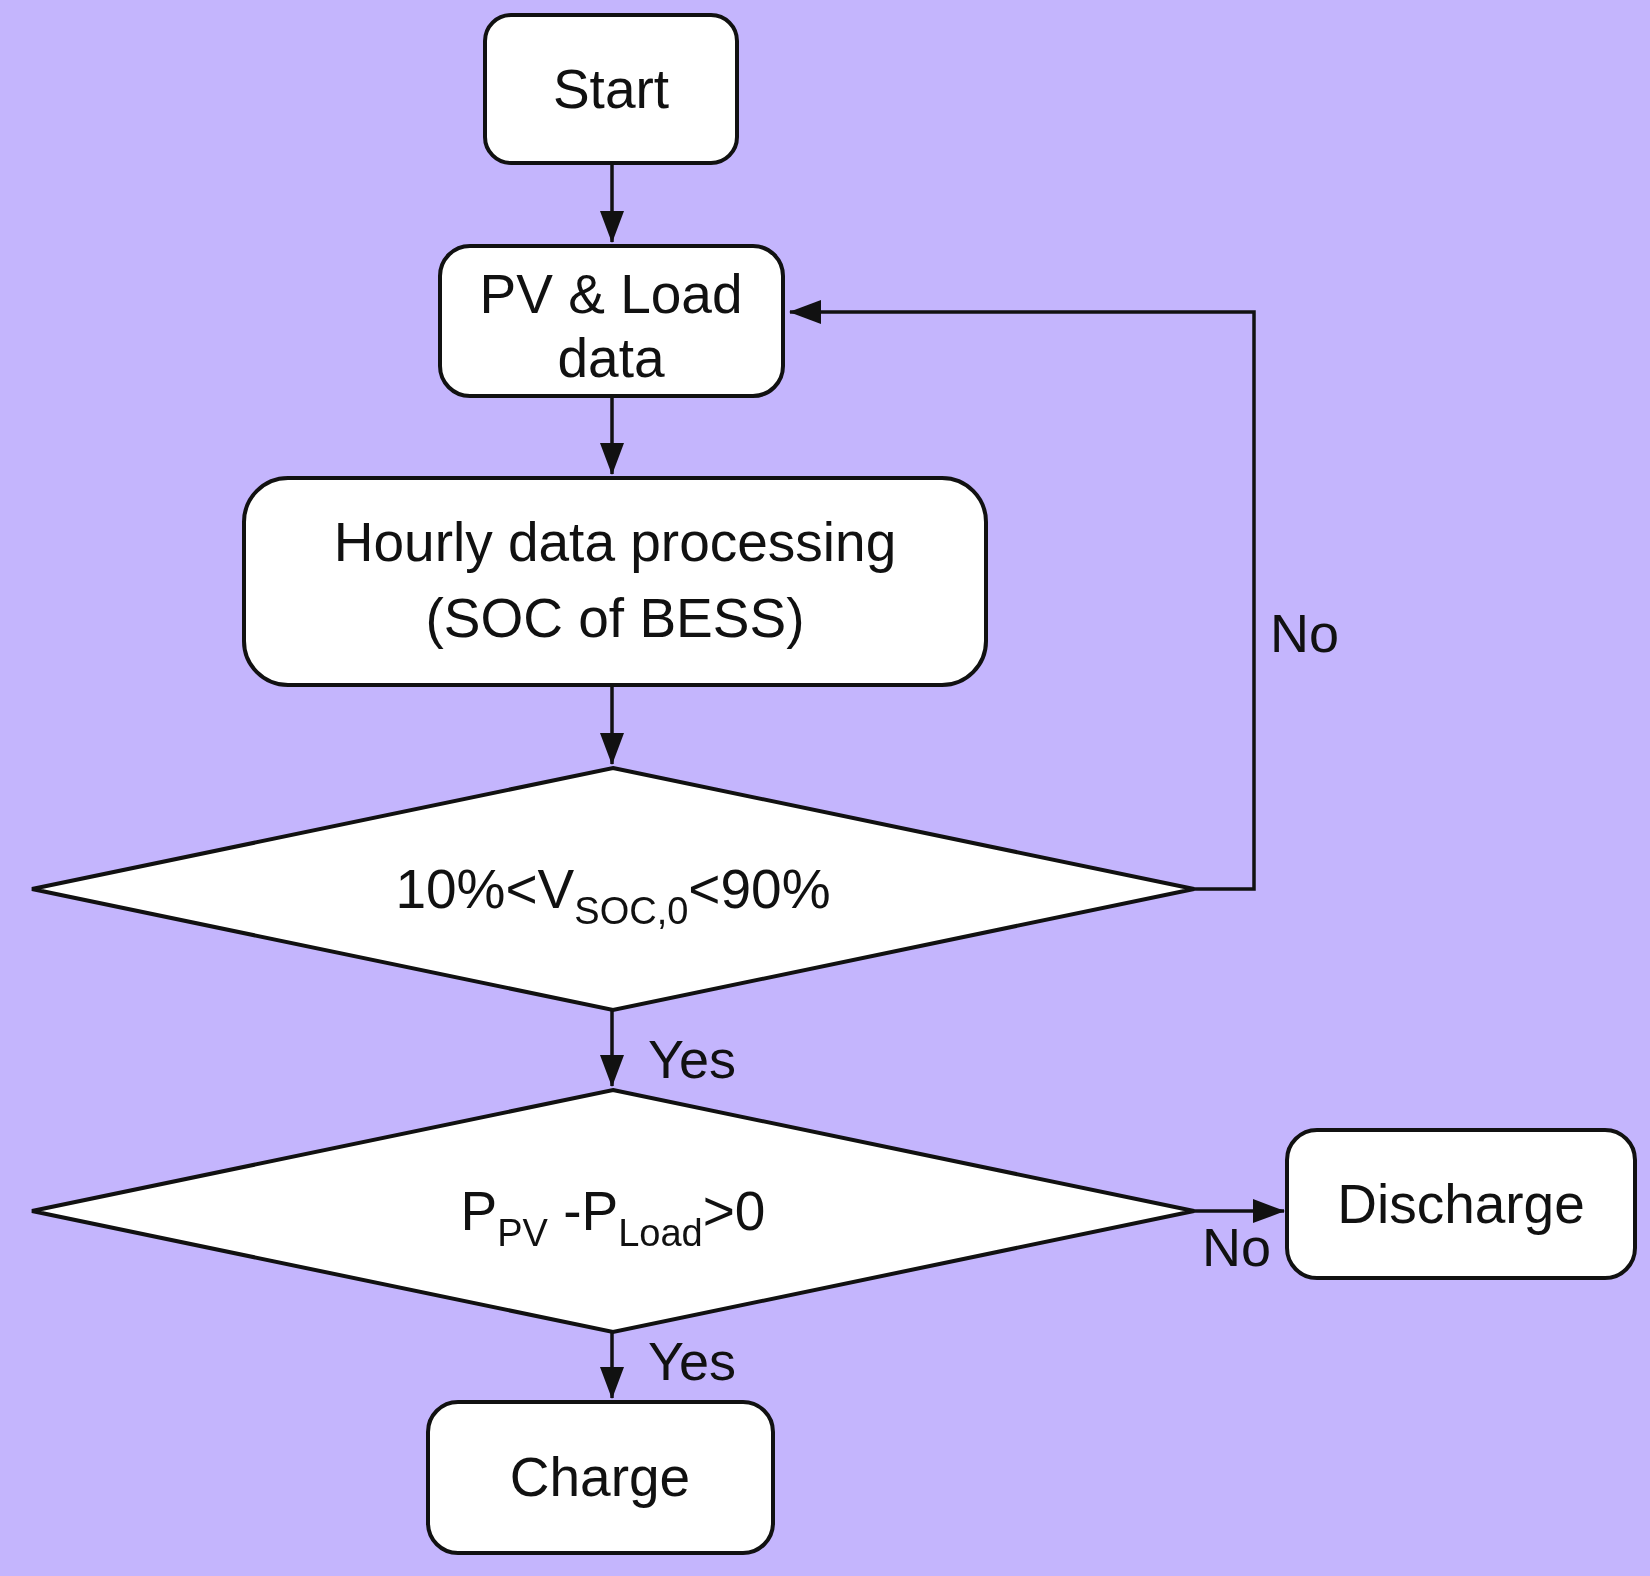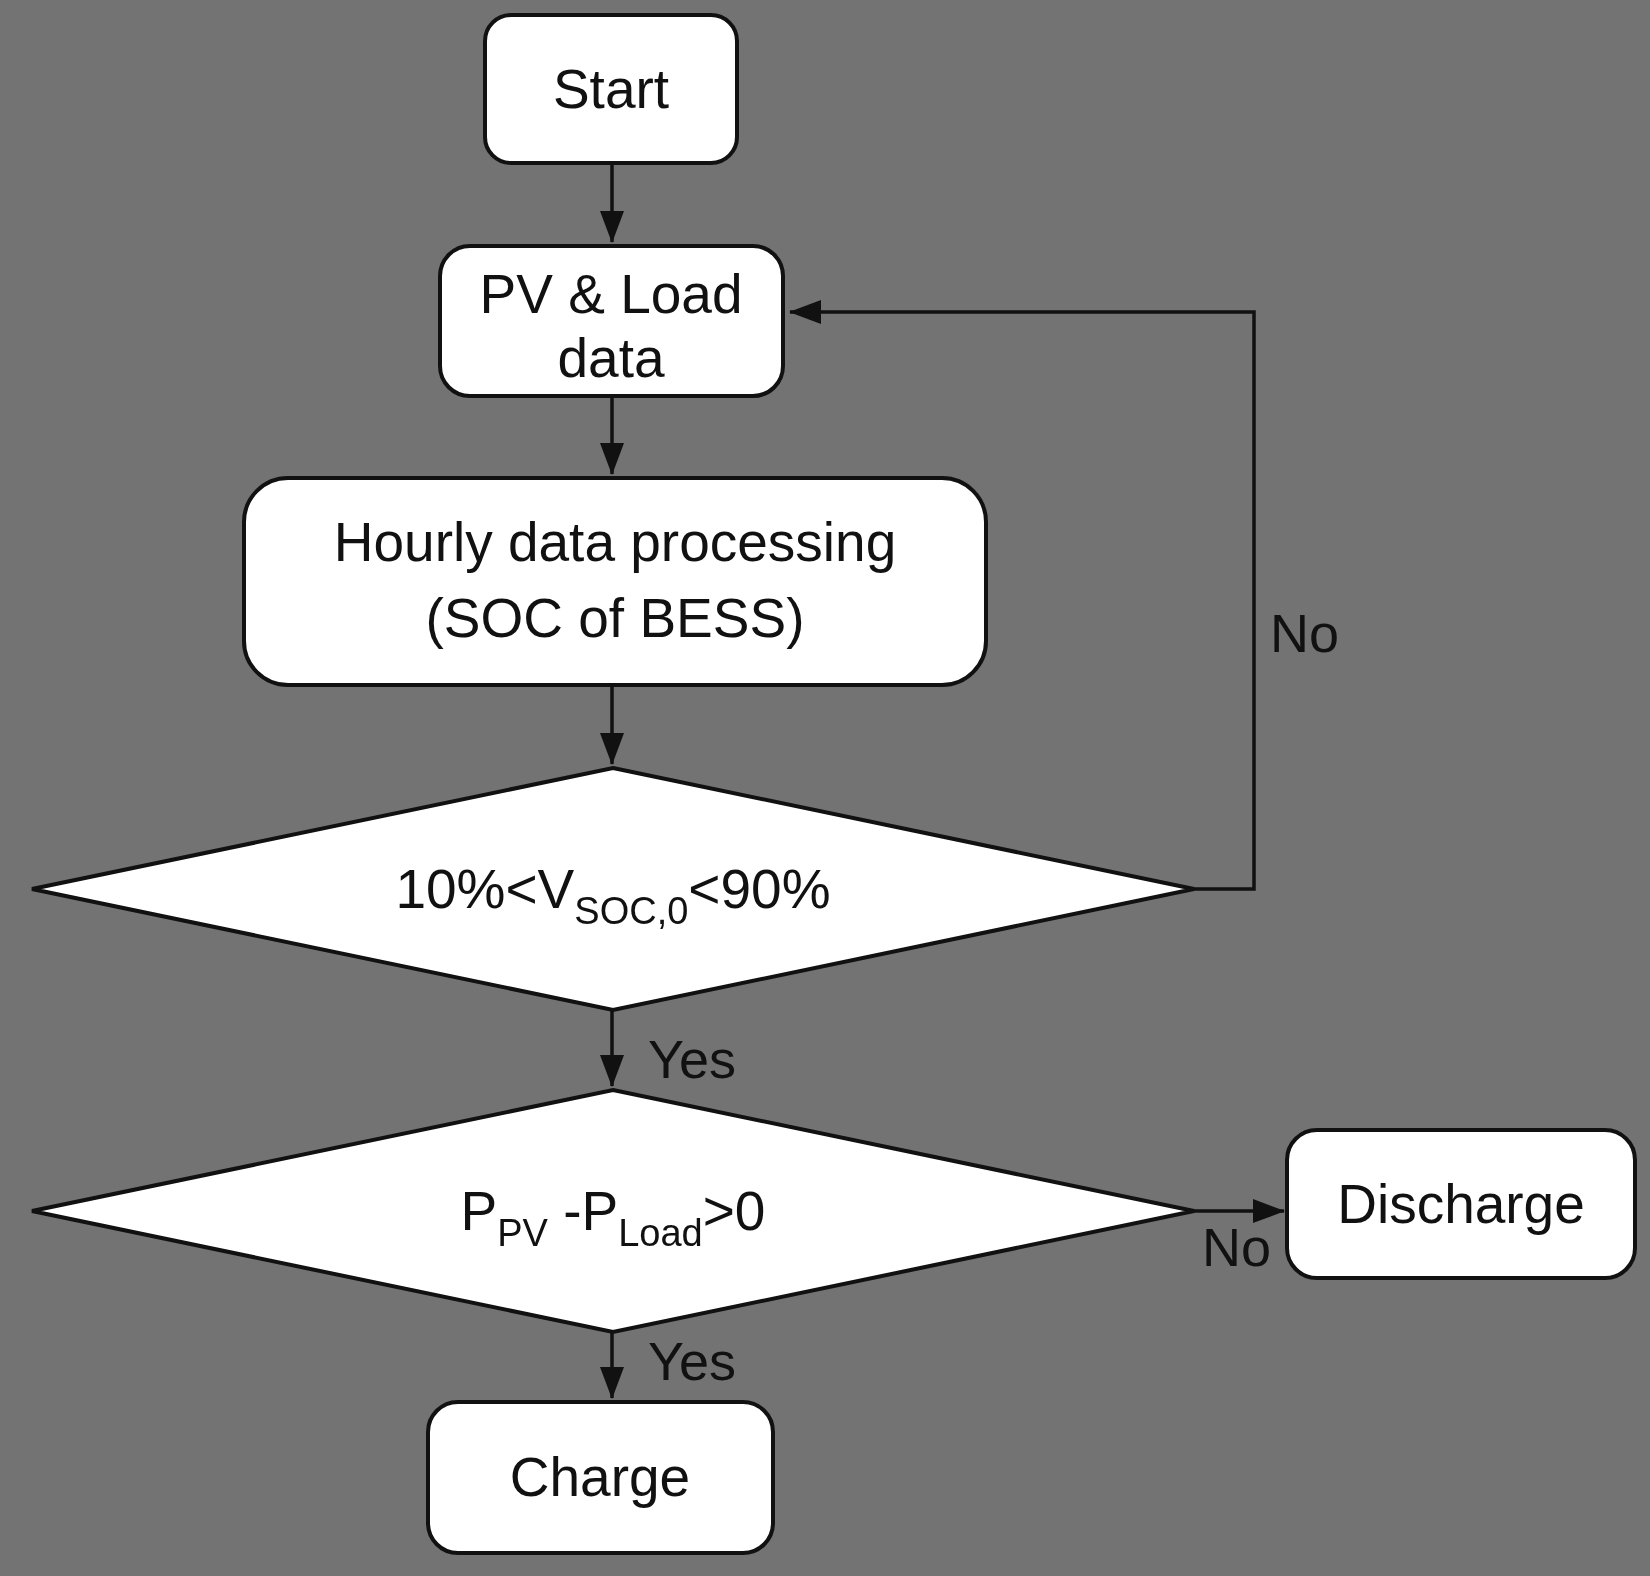--- a/index.html
+++ b/index.html
@@ -4,21 +4,21 @@
 <style>
   html, body {
     margin: 0;
     padding: 0;
     background: #ffffff;
   }
   .stage {
     position: relative;
     width: 1650px;
     height: 1576px;
-    background: #737373;
+    background: #c4b5fd;
     font-family: "Liberation Sans", "DejaVu Sans", sans-serif;
   }
   svg { display: block; }
   .node-box {
     fill: #ffffff;
     stroke: #111111;
     stroke-width: 4;
   }
   .diamond {
     fill: #ffffff;

